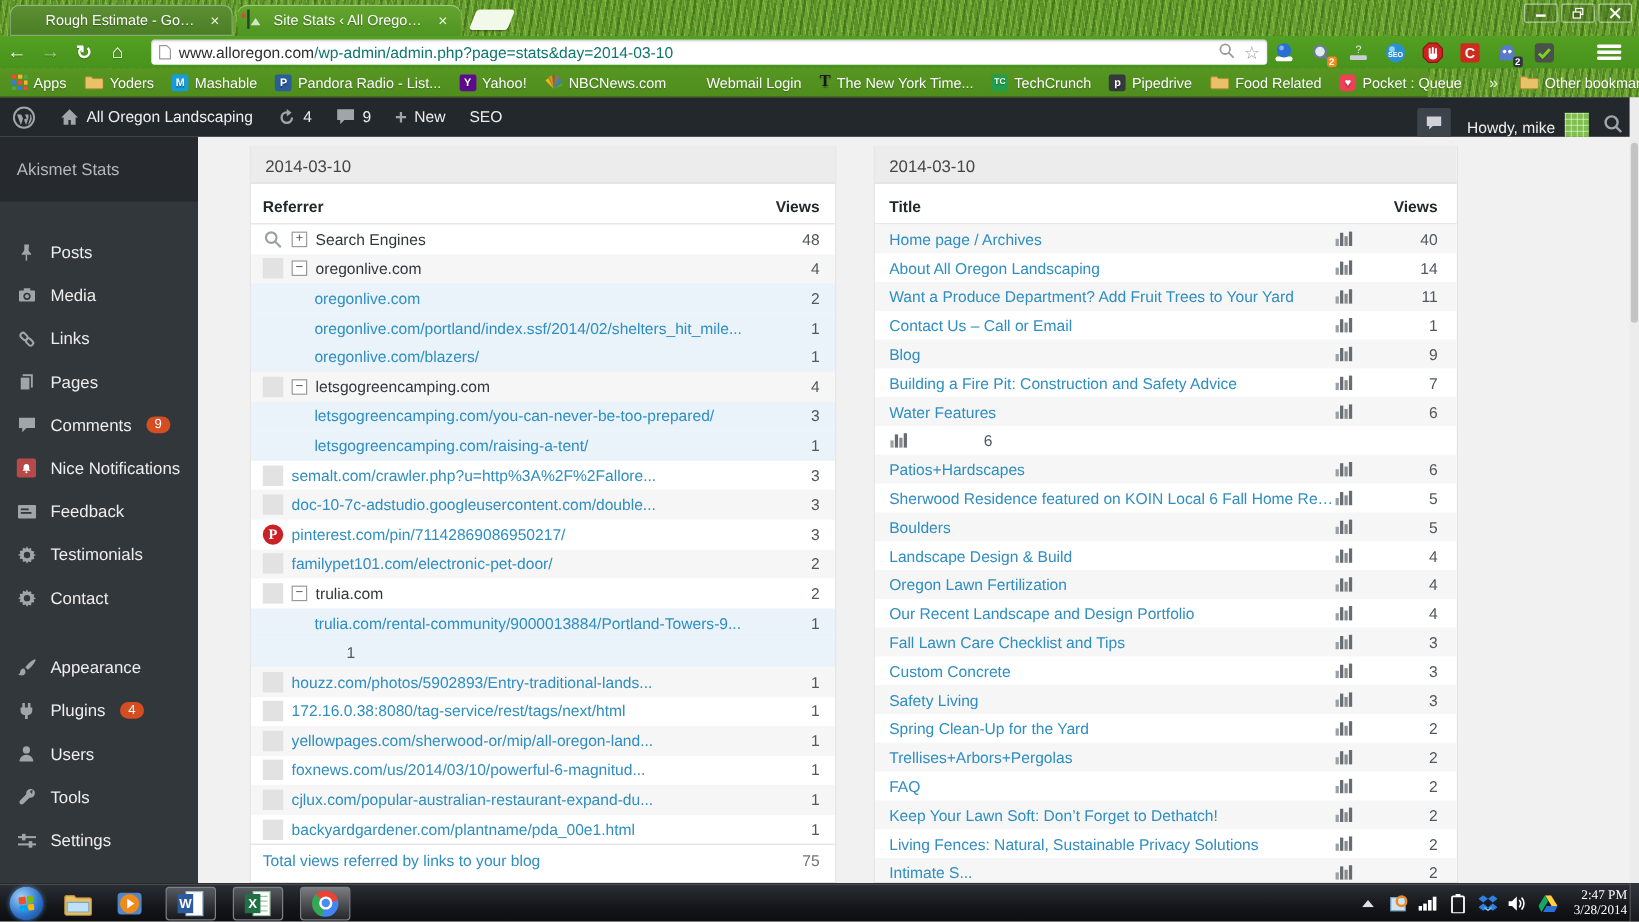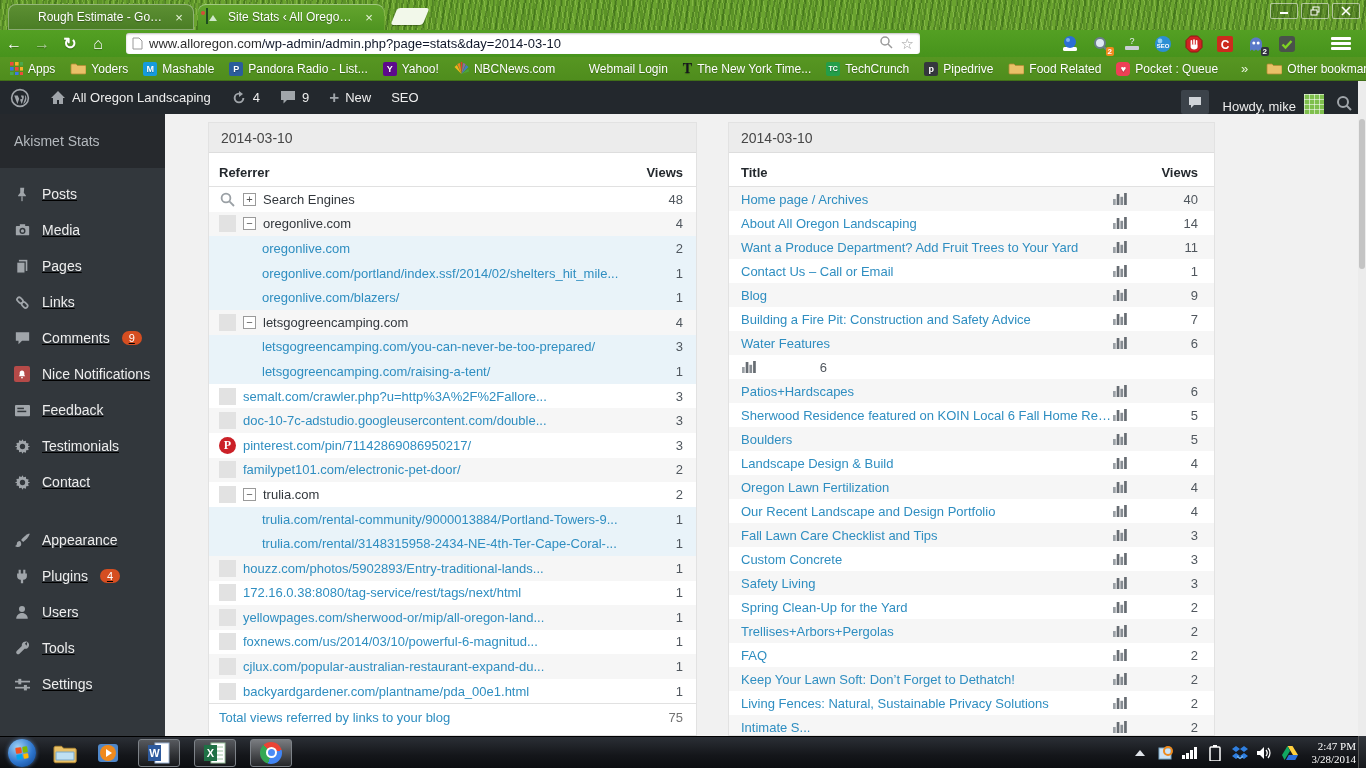--- a/index.html
+++ b/index.html
@@ -21,51 +21,51 @@
   .tab-label { flex:1; overflow:hidden; text-overflow:ellipsis; text-shadow:0 1px 1px rgba(0,0,0,.35); }
   .tab-close { color:#e9f4dc; font-size:13px; width:14px; text-align:center; cursor:default; }
   .fav16 { width:16px; height:16px; display:inline-block; flex:0 0 16px; }
   .newtab { position:absolute; left:394px; top:8px; width:32px; height:17px; background:#f2f8ea; transform:skewX(-22deg); border-radius:3px; box-shadow:0 1px 1px rgba(0,0,0,.3); }
   .wincontrols { position:absolute; right:6px; top:3px; display:flex; gap:3px; }
   .winbtn { width:28px; height:16px; background:rgba(60,90,30,.30); border:1px solid rgba(255,255,255,.55); border-radius:2px; display:flex; align-items:center; justify-content:center; }
 
   .toolbar { position:absolute; top:30px; left:0; width:1366px; height:27px; background:linear-gradient(#54a023,#47931c); display:flex; align-items:center; }
   .navbtn { width:28px; text-align:center; color:#fff; font-size:16px; font-weight:bold; text-shadow:0 1px 1px rgba(0,0,0,.3); }
   .navbtn.dim { color:rgba(255,255,255,.55); }
-  .urlbar { position:absolute; left:126px; top:3px; width:794px; height:21px; background:#fff; border-radius:3px; box-shadow:inset 0 1px 2px rgba(0,0,0,.25); display:flex; align-items:center; padding:0 6px; font-size:13px; }
+  .urlbar { position:absolute; left:126px; top:3px; width:930px; height:21px; background:#fff; border-radius:3px; box-shadow:inset 0 1px 2px rgba(0,0,0,.25); display:flex; align-items:center; padding:0 6px; font-size:13px; }
   .url-host { color:#2f2f2f; }
-  .url-path { color:#0f172a; flex:1; overflow:hidden; white-space:nowrap; }
+  .url-path { color:#0f766e; flex:1; overflow:hidden; white-space:nowrap; }
   .url-ic { color:#9a9a9a; margin-right:6px; display:flex; }
   .url-right { display:flex; align-items:center; gap:8px; color:#9a9a9a; }
   .ext-row { position:absolute; right:70px; top:0; height:27px; display:flex; align-items:center; gap:13px; }
   .ext { position:relative; width:18px; height:18px; display:flex; align-items:center; justify-content:center; }
   .ext .badge { position:absolute; right:-4px; bottom:-3px; background:#f08a1d; color:#fff; font-size:8px; font-weight:bold; padding:0 2px; border-radius:2px; line-height:9px; }
   .ext .badge.dark { background:#30343c; }
   .hamburger { position:absolute; right:14px; top:5px; width:22px; height:17px; display:flex; flex-direction:column; justify-content:space-between; padding:2px 1px; }
   .hamburger i { display:block; height:3px; background:#fff; border-radius:1px; }
 
-  .bookmarks { position:absolute; top:57px; left:0; width:1366px; height:24px; background:linear-gradient(#579622,#4f8d1d); display:flex; align-items:center; padding:0 10px; color:#fff; font-size:12px; border-bottom:1px solid rgba(0,0,0,.25); }
+  .bookmarks { position:absolute; top:57px; left:0; width:1190px; height:24px; background:linear-gradient(#579622,#4f8d1d); display:flex; align-items:center; padding:0 10px; color:#fff; font-size:12px; border-bottom:1px solid rgba(0,0,0,.25); }
   .bm { display:flex; align-items:center; gap:5px; margin-right:15px; white-space:nowrap; text-shadow:0 1px 1px rgba(0,0,0,.3); }
   .bm-sq { width:14px; height:14px; border-radius:2px; display:flex; align-items:center; justify-content:center; color:#fff; font-size:9px; font-weight:bold; flex:0 0 14px; }
   .bm-spacer { flex:1; }
   .bm-chevron { color:#eaf5dd; font-size:13px; margin:0 8px; }
   .bm-divider { width:1px; height:16px; background:rgba(255,255,255,.45); margin-right:10px; }
 
   
   .adminbar { position:absolute; top:81px; left:0; width:1366px; height:33px; background:var(--admin-bar-bg,#23282d); color:#eee; font-size:13px; display:flex; align-items:center; }
   .ab-item { display:flex; align-items:center; gap:6px; padding:0 10px; height:100%; color:#eee; }
   .ab-ic { color:#a0a5aa; display:flex; }
   .ab-right { position:absolute; right:0; top:0; height:100%; display:flex; align-items:flex-end; }
   .ab-notif { width:28px; height:24px; background:#3c434a; border-radius:2px; display:flex; align-items:center; justify-content:center; margin-right:14px; }
   .avatar { width:20px; height:20px; margin-left:8px; background-color:#7fbf4d; background-image:linear-gradient(90deg, rgba(255,255,255,.55) 1px, transparent 1px), linear-gradient(rgba(255,255,255,.55) 1px, transparent 1px); background-size:5px 5px; }
 
   
   .wp-sidebar { position:absolute; top:114px; left:0; width:165px; height:622px; background:var(--sidebar-bg,#32373c); }
   .sb-current { height:54px; background:#26292d; color:#b4b9be; font-size:14px; display:flex; align-items:center; padding-left:14px; }
-  .sb-list { padding-top:8px;text-decoration:underline; }
+  .sb-list { padding-top:24px; }
   .sb-item { display:flex; align-items:center; height:36px; padding-left:12px; color:#eeeeee; font-size:14px; gap:10px; }
   .sb-item .sb-ic { width:20px; height:18px; color:#a0a5aa; display:flex; align-items:center; justify-content:center; flex:0 0 20px; }
   .sb-item.gap { margin-top:22px; }
   .sb-badge { background:var(--badge,#d54e21); color:#fff; border-radius:9px; font-size:11px; padding:1px 7px; margin-left:2px; }
   .nn-ic { width:16px; height:16px; background:#b54a48; border-radius:2px; display:flex; align-items:center; justify-content:center; }
 
   
   .panel { position:absolute; top:122px; height:614px; background:#fff; border:1px solid #e2e2e2; overflow:hidden; }
   .panel-left { left:208px; width:489px; }
   .panel-right { left:728px; width:487px; }
@@ -424,37 +424,37 @@
               <rect x="1.5" y="4.5" width="15" height="10.5" rx="1" fill="currentColor"></rect>
               <rect x="6" y="2.5" width="6" height="3" fill="currentColor"></rect>
               <circle cx="9" cy="10" r="3.4" fill="#32373c"></circle>
               <circle cx="9" cy="10" r="1.8" fill="currentColor"></circle>
             </svg>
           </span>
           <span>Media</span>
         </div>
         <div class="sb-item">
           <span class="sb-ic">
-            <svg width="16" height="17" viewBox="0 0 18 18">
-              <rect x="5.5" y="1.5" width="9.5" height="12.5" fill="currentColor"></rect>
-              <rect x="3" y="4" width="9.5" height="12.5" fill="currentColor" stroke="#32373c" stroke-width="1.4"></rect>
-            </svg>
-          </span>
-          <span>Pages</span>
-        </div>
-        <div class="sb-item">
-          <span class="sb-ic">
             <svg width="17" height="17" viewBox="0 0 18 18">
               <g transform="rotate(45 9 9)" fill="none" stroke="currentColor" stroke-width="1.8">
                 <rect x="2" y="7" width="7" height="4.5" rx="2.2"></rect>
                 <rect x="9" y="7" width="7" height="4.5" rx="2.2"></rect>
               </g>
             </svg>
           </span>
           <span>Links</span>
+        </div>
+        <div class="sb-item">
+          <span class="sb-ic">
+            <svg width="16" height="17" viewBox="0 0 18 18">
+              <rect x="5.5" y="1.5" width="9.5" height="12.5" fill="currentColor"></rect>
+              <rect x="3" y="4" width="9.5" height="12.5" fill="currentColor" stroke="#32373c" stroke-width="1.4"></rect>
+            </svg>
+          </span>
+          <span>Pages</span>
         </div>
         <div class="sb-item">
           <span class="sb-ic">
             <svg width="17" height="16" viewBox="0 0 18 18">
               <path d="M1.5 2.5h15v9.5H8.5L4.5 16v-4H1.5z" fill="currentColor"></path>
             </svg>
           </span>
           <span>Comments</span>
           <span class="sb-badge">9</span>
         </div>
@@ -622,21 +622,20 @@
           <span class="fav ph"></span>
           <span class="exp">−</span>
           <span class="r-label dark">trulia.com</span>
           <span class="r-views">2</span>
         </div>
         <div class="r-row sub">
           <span class="r-label link">trulia.com/rental-community/9000013884/Portland-Towers-9...</span>
           <span class="r-views">1</span>
         </div>
         <div class="r-row sub">
-          <span class="r-label link">trulia.com/rental/3148315958-2434-NE-4th-Ter-Cape-Coral-...</span>
           <span class="r-views">1</span>
         </div>
         <div class="r-row stripe">
           <span class="fav ph"></span>
           <span class="r-label link">houzz.com/photos/5902893/Entry-traditional-lands...</span>
           <span class="r-views">1</span>
         </div>
         <div class="r-row">
           <span class="fav ph"></span>
           <span class="r-label link">172.16.0.38:8080/tag-service/rest/tags/next/html</span>

